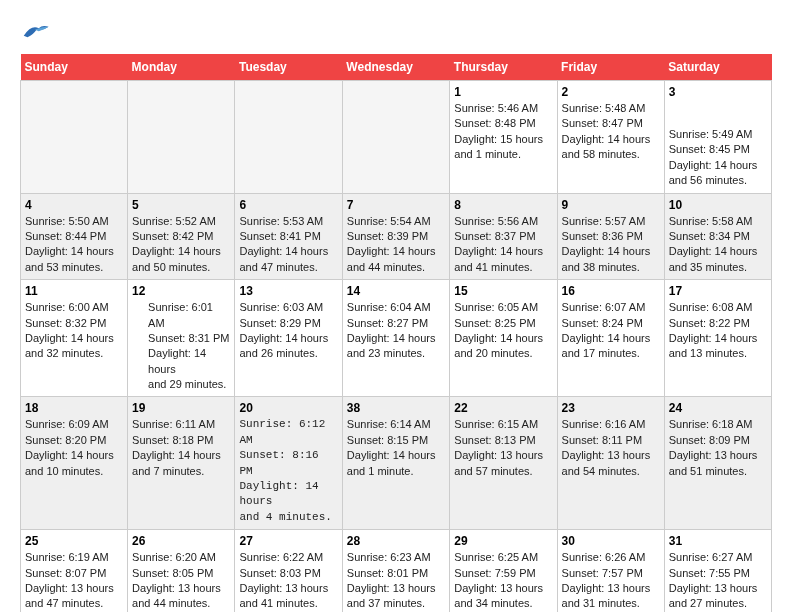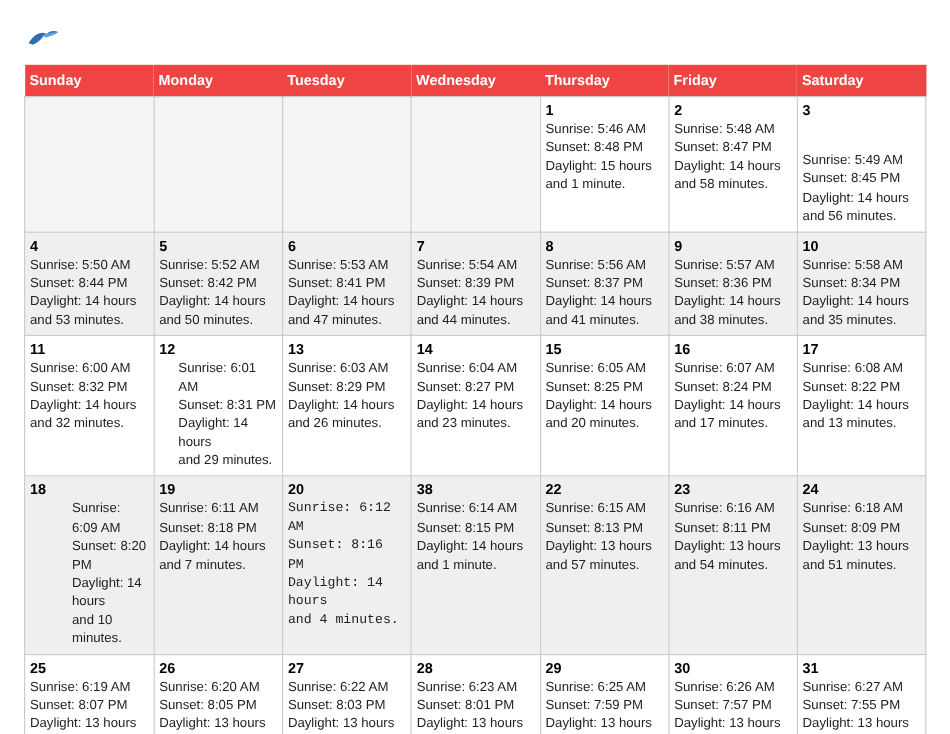--- a/index.html
+++ b/index.html
@@ -239,21 +239,21 @@
           <span class="day-num">17</span>
           <div class="day-info" style="white-space: pre-line;">Sunrise: 6:08 AM
 Sunset: 8:22 PM
 Daylight: 14 hours
 and 13 minutes.</div>
         </td>
       </tr>
       <tr class="row-even">
         <td>
           <span class="day-num">18</span>
-          <div class="day-info" style="white-space: pre-line; margin-left: 35px;">Sunrise: 6:09 AM
+          <div class="day-info" style="white-space: pre-line;">Sunrise: 6:09 AM
 Sunset: 8:20 PM
 Daylight: 14 hours
 and 10 minutes.</div>
         </td>
         <td>
           <span class="day-num">19</span>
           <div class="day-info" style="white-space: pre-line;">Sunrise: 6:11 AM
 Sunset: 8:18 PM
 Daylight: 14 hours
 and 7 minutes.</div>

